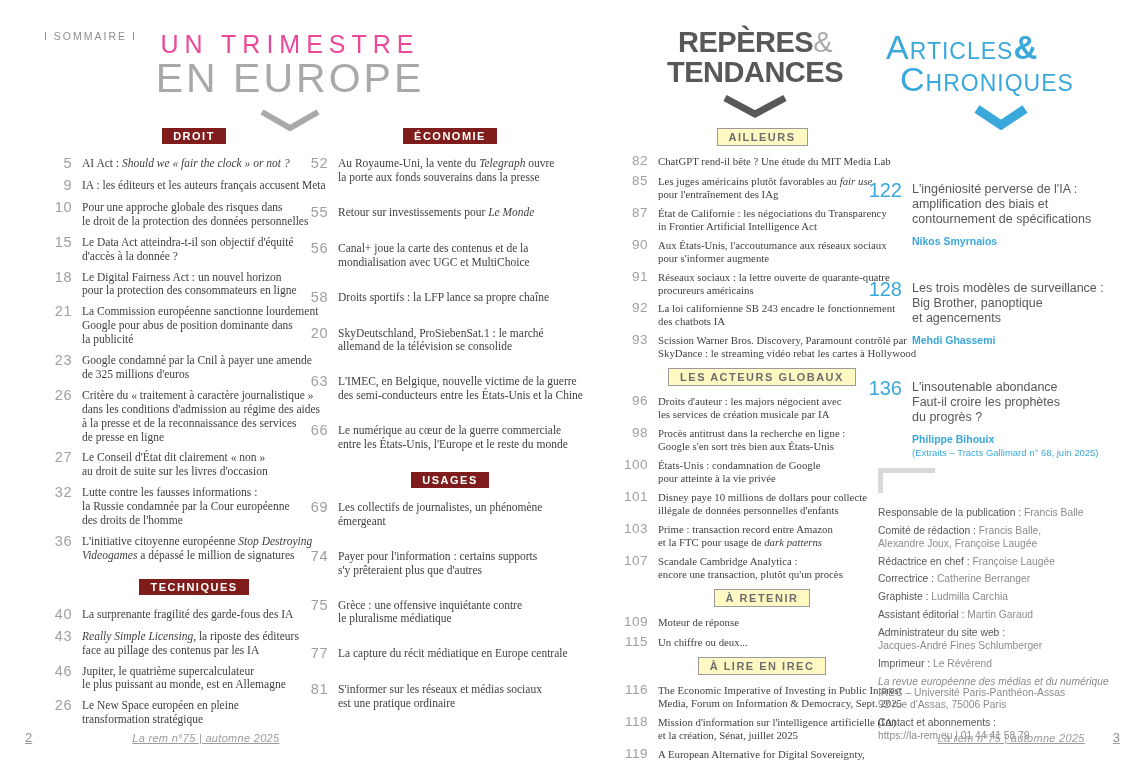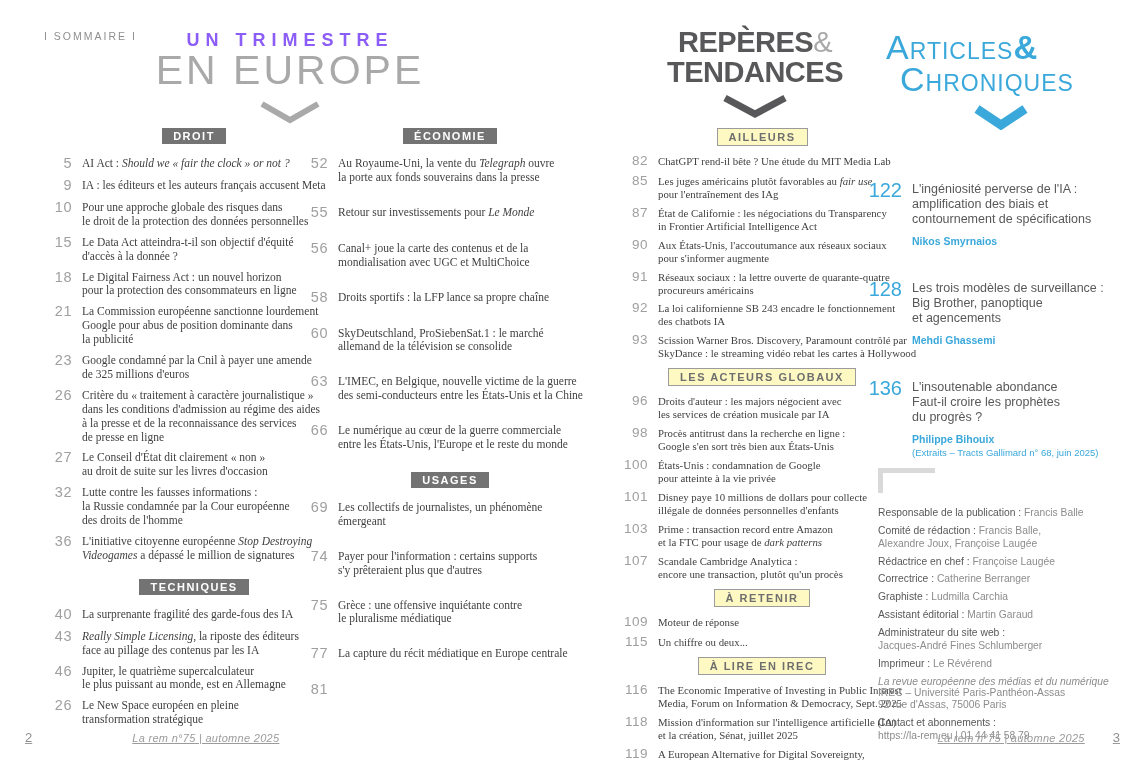--- a/index.html
+++ b/index.html
@@ -5,21 +5,21 @@
   html,body{margin:0;padding:0;background:#e8e8e8;}
   .canvas{position:relative;width:1145px;height:763px;background:#ffffff;margin:0 auto;
           font-family:"Liberation Sans",sans-serif;overflow:hidden;}
 
   
   .sommaire-label{position:absolute;left:44px;top:30px;font-size:10.5px;letter-spacing:2px;
                   color:#8f8f8f;}
 
   
   .europe-header{position:absolute;left:130px;top:30px;width:320px;text-align:center;color:#ababab;}
-  .eu-line1{font-size:18px;letter-spacing:6px;color:#8b5cf6;font-weight:700;}
+  .eu-line1{font-size:25px;letter-spacing:6px;color:#ec4899;font-weight:400;}
   .eu-line2{font-size:41px;letter-spacing:3px;color:#a9a9a9;font-weight:400;margin-top:-4px;}
   .chev{display:block;margin:6px auto 0;}
 
   
   .reperes-header{position:absolute;left:630px;top:28px;width:250px;text-align:center;color:#58585a;}
   .rp-line{font-size:29px;font-weight:700;letter-spacing:-0.5px;line-height:1.02;}
   .rp-amp{font-weight:400;color:#a9a9a9;}
 
   
   .articles-header{position:absolute;left:886px;top:30px;width:230px;color:#3aa8db;}
@@ -30,21 +30,21 @@
   .articles-header .chev{margin-top:8px;}
 
   
   .toc-col{position:absolute;top:128px;}
   .col0{left:44px;width:300px;}
   .col1{left:300px;width:300px;}
   .col2{left:616px;width:292px;}
 
   .sec-label{display:block;width:fit-content;margin:0 auto 12px;font-size:11px;font-weight:700;
              letter-spacing:1.5px;padding:2px 11px;}
-  .sec-label.filled{background:#737373;color:#ffffff;}
+  .sec-label.filled{background:#7f1d1d;color:#ffffff;}
   .sec-label.outlined{background:#fef9c3;color:#6e6e6e;border:1px solid #9b9b9b;}
   .sec-label.later{margin-top:16px;}
   .col2 .sec-label{margin-bottom:8px;}
   .col2 .sec-label.later{margin-top:8px;}
 
   .toc-item{display:flex;align-items:flex-start;}
   .col0 .toc-item{margin-bottom:6px;}
   .col1 .toc-item{margin-bottom:20px;}
   .col2 .toc-item{margin-bottom:5px;}
   .num{flex:0 0 28px;text-align:right;margin-right:10px;color:#9f9f9f;
@@ -206,21 +206,21 @@
       <div class="toc-item">
         <span class="num">56</span>
         <span class="txt"><span>Canal+ joue la carte des contenus et de la
 mondialisation avec UGC et MultiChoice</span></span>
       </div>
       <div class="toc-item">
         <span class="num">58</span>
         <span class="txt"><span>Droits sportifs : la LFP lance sa propre chaîne</span></span>
       </div>
       <div class="toc-item">
-        <span class="num">60</span>
+        <span class="num">20</span>
         <span class="txt"><span>SkyDeutschland, ProSiebenSat.1 : le marché
 allemand de la télévision se consolide</span></span>
       </div>
       <div class="toc-item">
         <span class="num">63</span>
         <span class="txt"><span>L'IMEC, en Belgique, nouvelle victime de la guerre
 des semi-conducteurs entre les États-Unis et la Chine</span></span>
       </div>
       <div class="toc-item">
         <span class="num">66</span>
@@ -242,20 +242,22 @@
         <span class="num">75</span>
         <span class="txt"><span>Grèce : une offensive inquiétante contre
 le pluralisme médiatique</span></span>
       </div>
       <div class="toc-item">
         <span class="num">77</span>
         <span class="txt"><span>La capture du récit médiatique en Europe centrale</span></span>
       </div>
       <div class="toc-item">
         <span class="num">81</span>
+        <span class="txt"><span>S'informer sur les réseaux et médias sociaux
+est une pratique ordinaire</span></span>
       </div>
     </div>
   <div class="toc-col col2">
       <div class="sec-label outlined">AILLEURS</div>
       <div class="toc-item">
         <span class="num">82</span>
         <span class="txt"><span>ChatGPT rend-il bête ? Une étude du MIT Media Lab</span></span>
       </div>
       <div class="toc-item">
         <span class="num">85</span>

